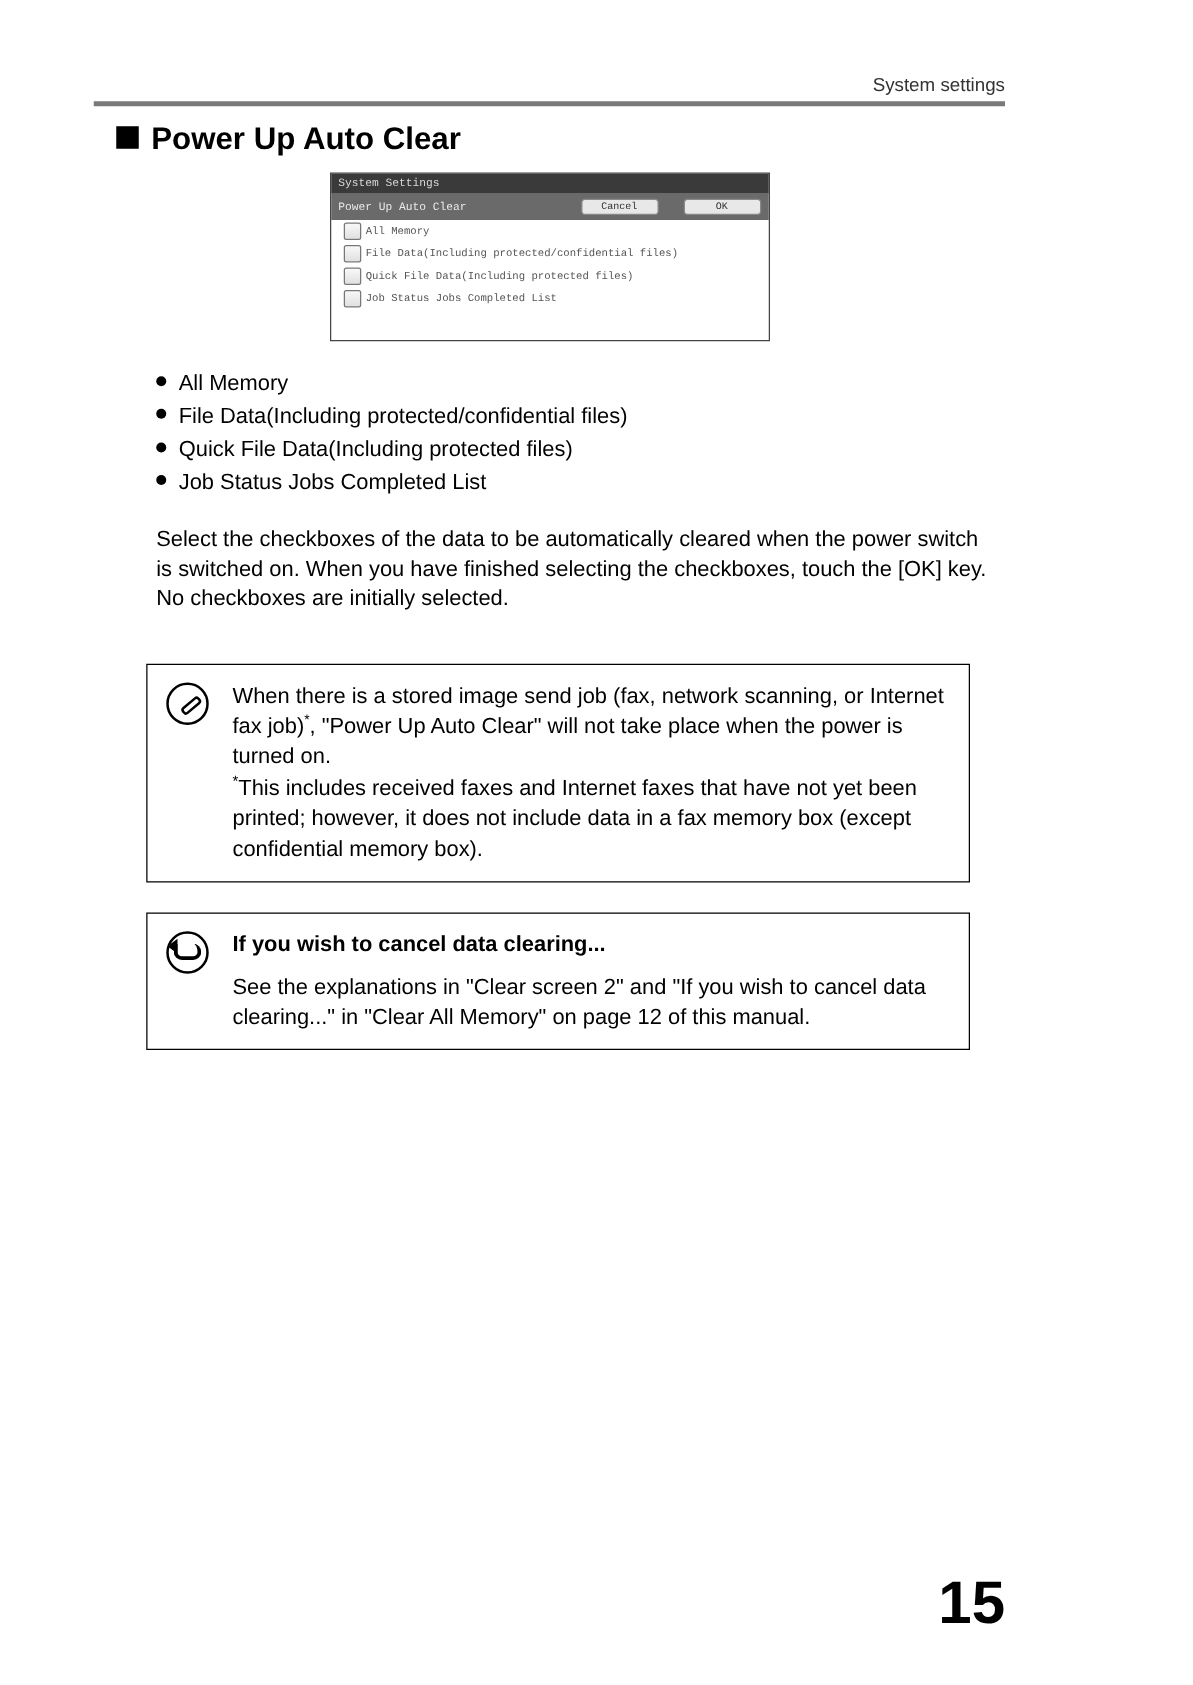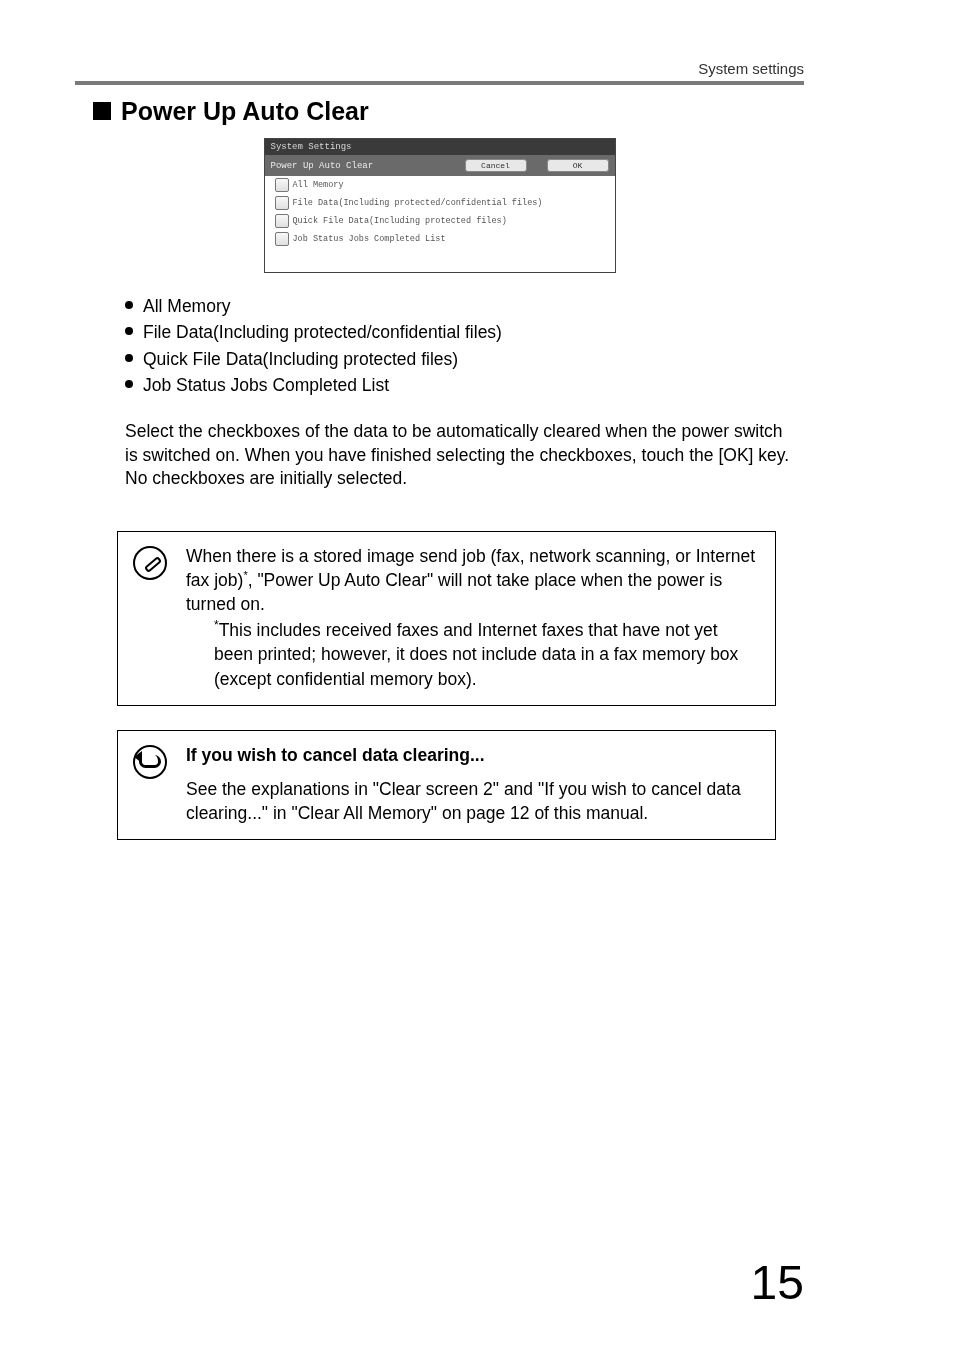--- a/index.html
+++ b/index.html
@@ -223,21 +223,21 @@
     font-size: 12px;
     vertical-align: top;
     position: relative;
     top: -1px;
   }
   .page-num {
     position: absolute;
     right: 70px;
     bottom: 38px;
     font-size: 48px;
-    font-weight: 400;
+    font-weight: 700;
     color: #000;
     text-align: center;
   }
 </style>
 </head>
 <body>
 
 <div class="page">
 
   <div class="top-label">System settings</div>
@@ -296,21 +296,21 @@
   </div>
 
   <div class="info-box" style="margin-top:40px;">
     <div class="icon-cell">
       <span class="icon-circle">
         <span class="icon-pencil"></span>
       </span>
     </div>
     <div class="box-text">
       <span>When there is a stored image send job (fax, network scanning, or Internet fax job)</span><span class="sup">*</span><span>, "Power Up Auto Clear" will not take place when the power is turned on.</span>
-      <div style="margin-top:2px;margin-left:28px;">
+      <div style="margin-top:2px;">
         <span class="footnote-star">*</span><span>This includes received faxes and Internet faxes that have not yet been printed; however, it does not include data in a fax memory box (except confidential memory box).</span>
       </div>
     </div>
   </div>
 
   <div class="info-box" style="">
     <div class="icon-cell">
       <span class="icon-circle">
         <span class="icon-back"></span>
       </span>

